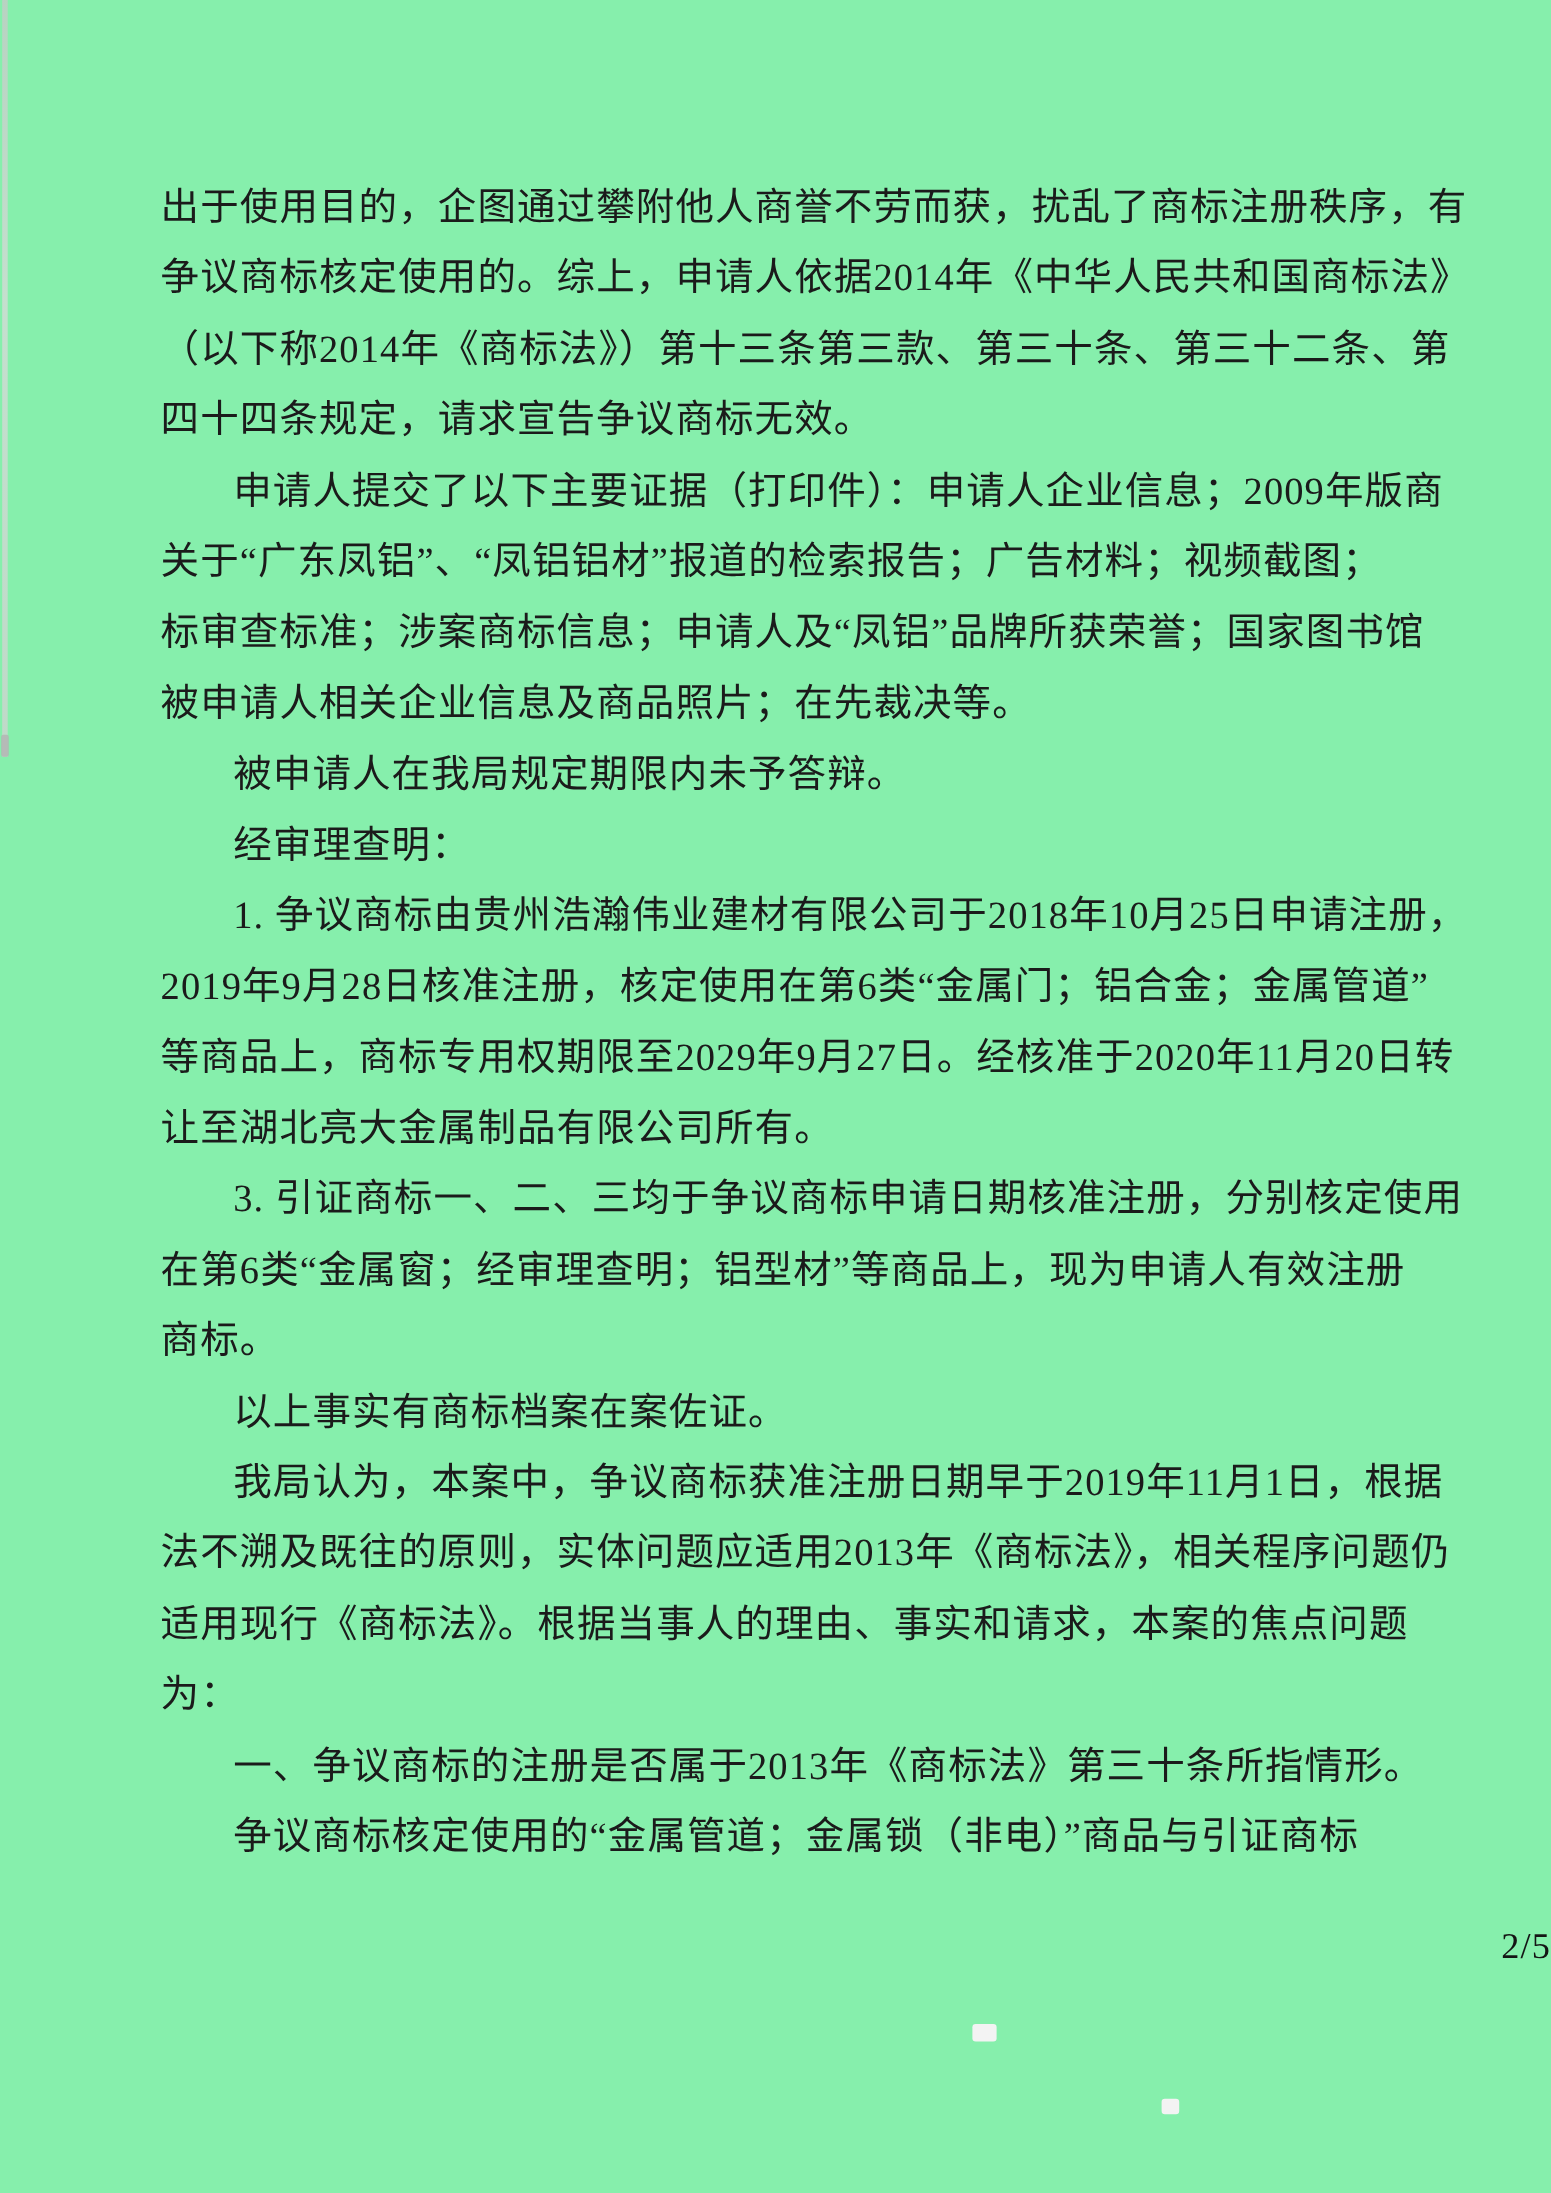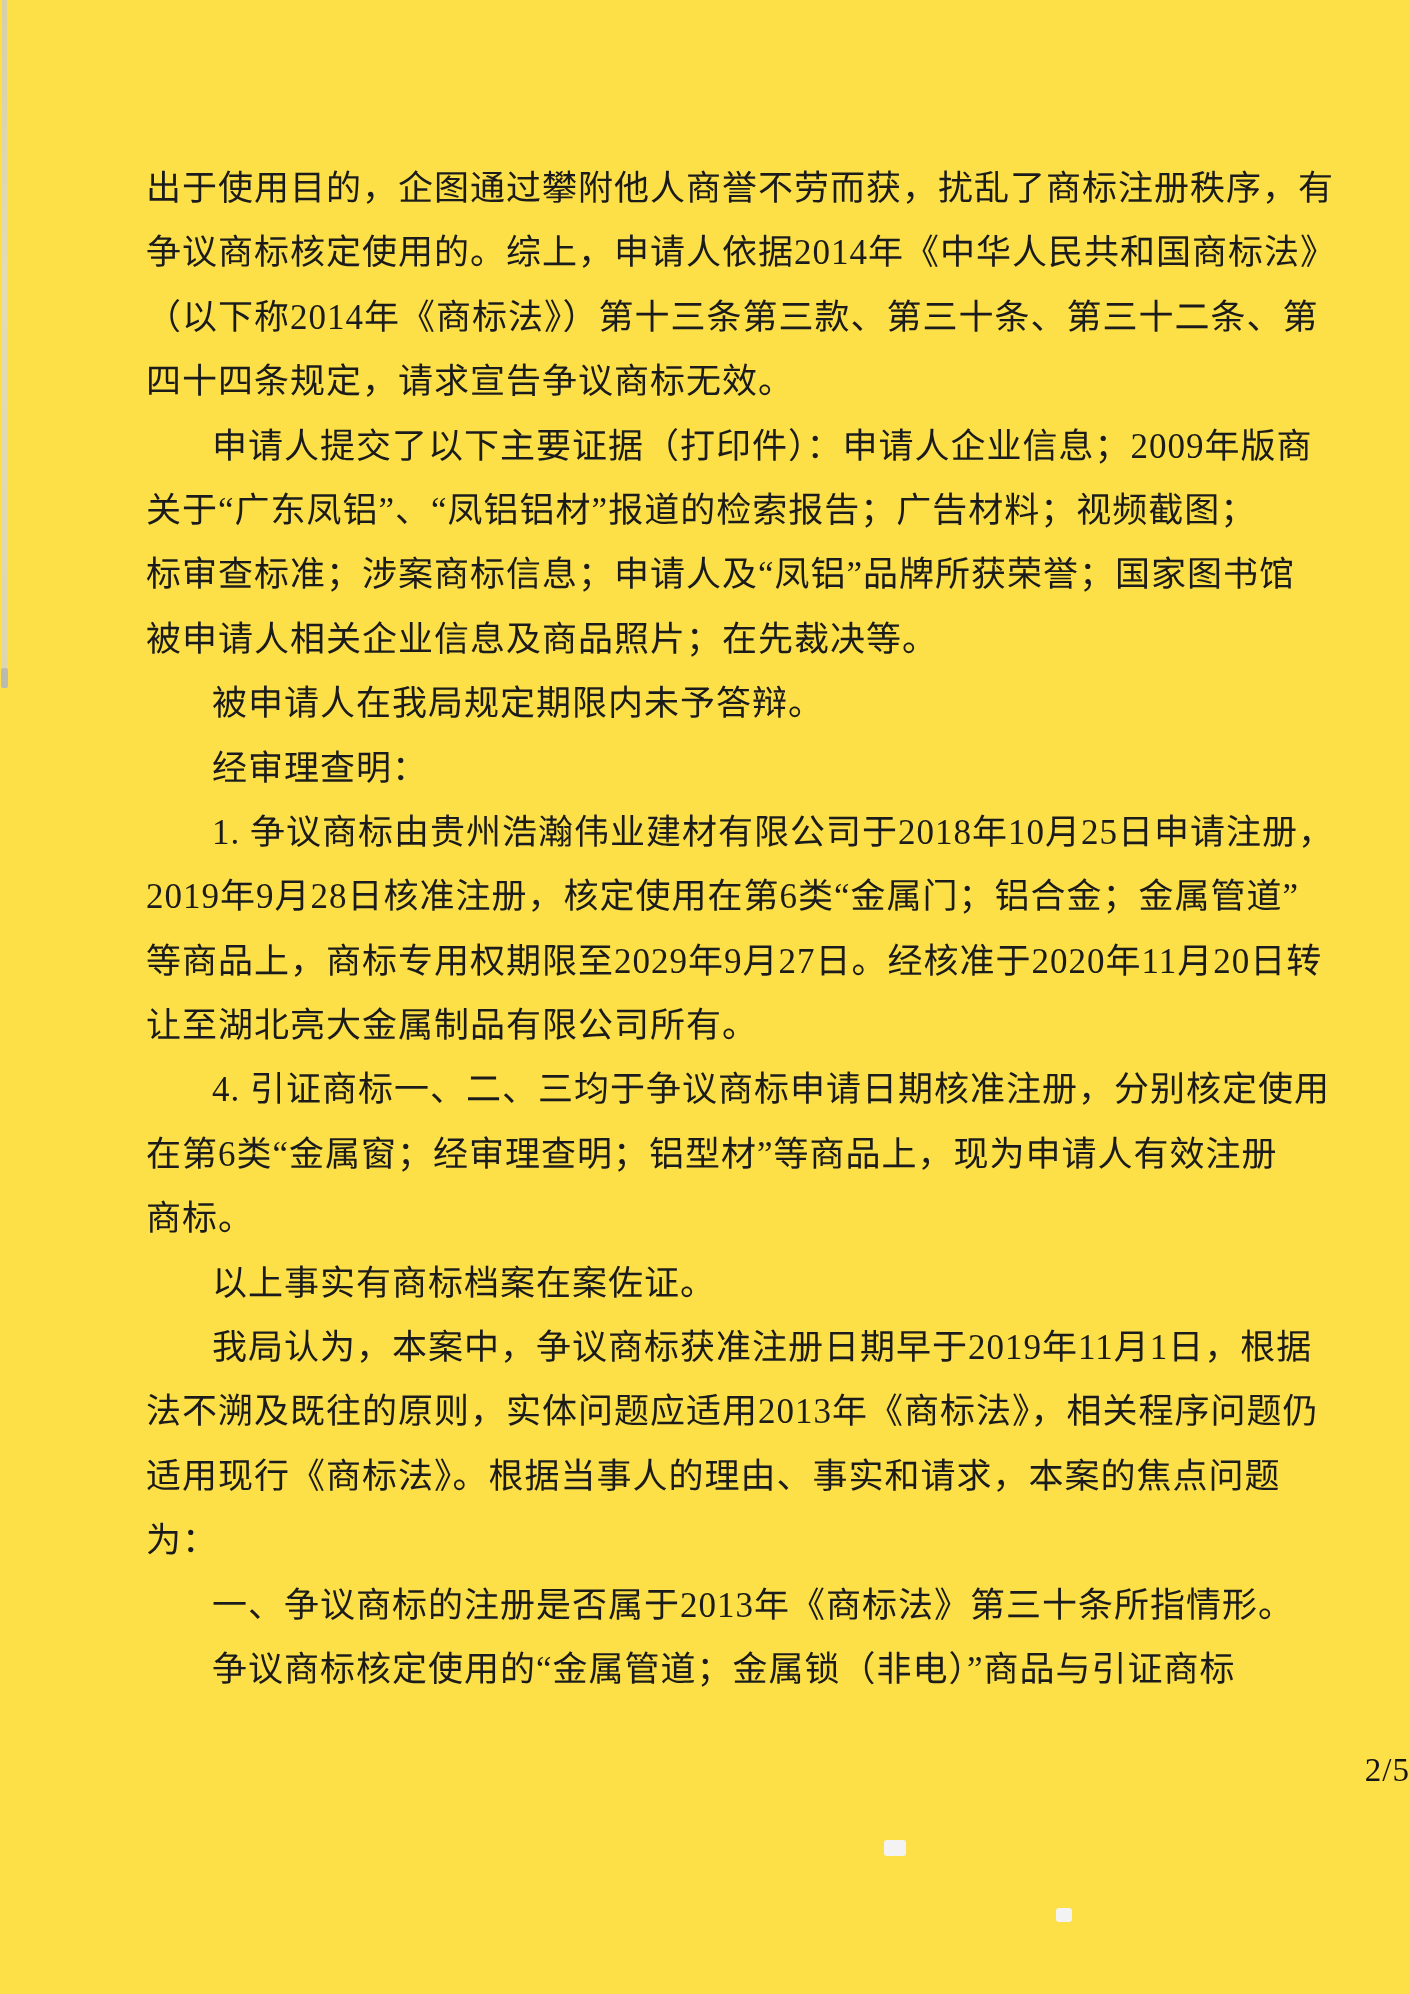--- a/index.html
+++ b/index.html
@@ -4,21 +4,21 @@
 <style>
   html, body {
     margin: 0;
     padding: 0;
     background: #ffffff;
   }
   .page {
     position: relative;
     width: 1410px;
     height: 1994px;
-    background: #fde047;
+    background: #86efac;
     overflow: hidden;
     font-family: "Liberation Serif", "DejaVu Serif", serif;
     color: #1b1b1b;
   }
   
   .edge-line {
     position: absolute;
     left: 2px;
     top: 0;
     width: 5px;
@@ -89,21 +89,21 @@
       <div class="line indent">申请人提交了以下主要证据（打印件）：申请人企业信息；2009年版商</div>
       <div class="line">关于“广东凤铝”、“凤铝铝材”报道的检索报告；广告材料；视频截图；</div>
       <div class="line">标审查标准；涉案商标信息；申请人及“凤铝”品牌所获荣誉；国家图书馆</div>
       <div class="line">被申请人相关企业信息及商品照片；在先裁决等。</div>
       <div class="line indent">被申请人在我局规定期限内未予答辩。</div>
       <div class="line indent">经审理查明：</div>
       <div class="line indent">1. 争议商标由贵州浩瀚伟业建材有限公司于2018年10月25日申请注册，</div>
       <div class="line">2019年9月28日核准注册，核定使用在第6类“金属门；铝合金；金属管道”</div>
       <div class="line">等商品上，商标专用权期限至2029年9月27日。经核准于2020年11月20日转</div>
       <div class="line">让至湖北亮大金属制品有限公司所有。</div>
-      <div class="line indent">4. 引证商标一、二、三均于争议商标申请日期核准注册，分别核定使用</div>
+      <div class="line indent">3. 引证商标一、二、三均于争议商标申请日期核准注册，分别核定使用</div>
       <div class="line">在第6类“金属窗；经审理查明；铝型材”等商品上，现为申请人有效注册</div>
       <div class="line">商标。</div>
       <div class="line indent">以上事实有商标档案在案佐证。</div>
       <div class="line indent">我局认为，本案中，争议商标获准注册日期早于2019年11月1日，根据</div>
       <div class="line">法不溯及既往的原则，实体问题应适用2013年《商标法》，相关程序问题仍</div>
       <div class="line">适用现行《商标法》。根据当事人的理由、事实和请求，本案的焦点问题</div>
       <div class="line">为：</div>
       <div class="line indent bold">一、争议商标的注册是否属于2013年《商标法》第三十条所指情形。</div>
       <div class="line indent">争议商标核定使用的“金属管道；金属锁（非电）”商品与引证商标</div>
     </div>

